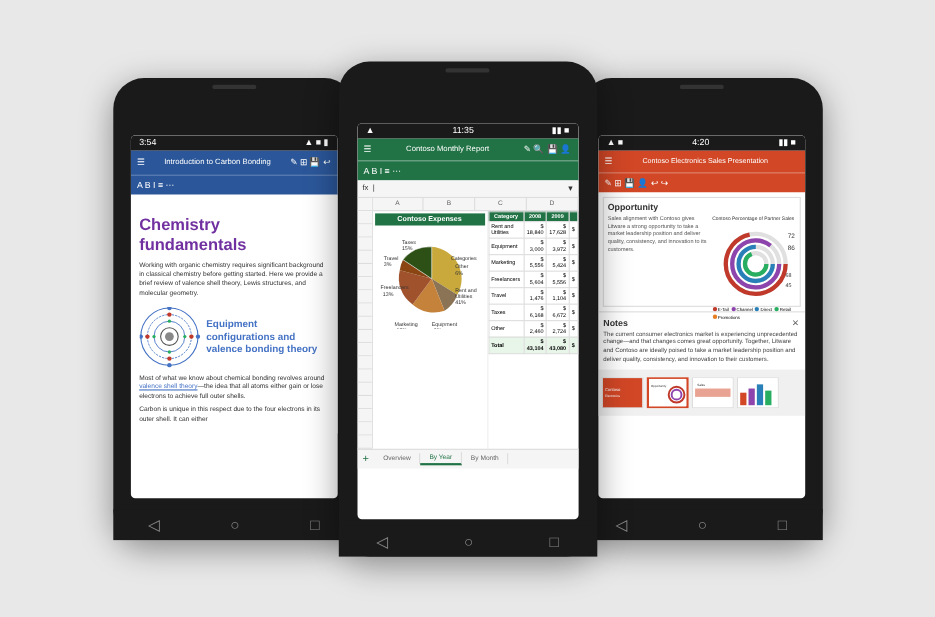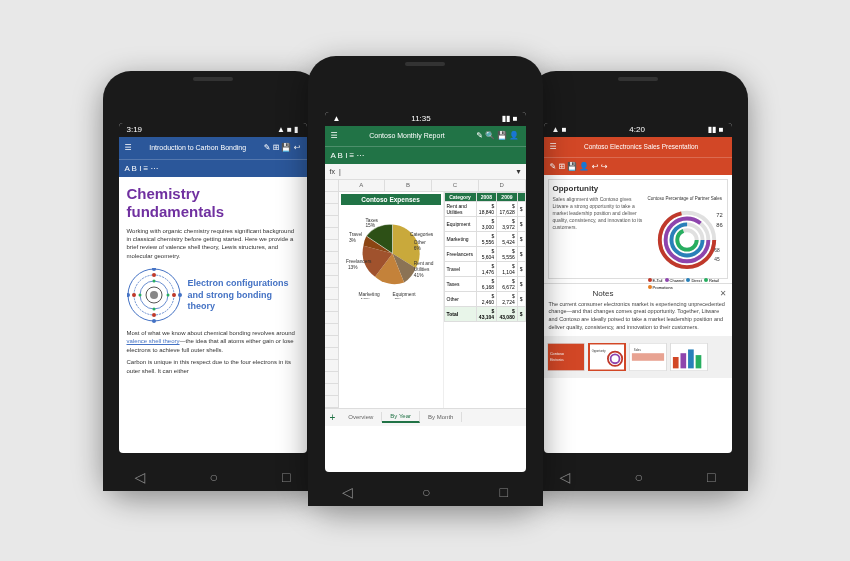--- a/index.html
+++ b/index.html
@@ -136,20 +136,21 @@
       padding: 8px;
       background: white;
       flex: 1;
     }
     .word-title {
       color: #7030a0;
       font-size: 15px;
       font-weight: bold;
       line-height: 1.2;
       margin-bottom: 6px;
+      margin-top: 11px;
     }
     .word-body {
       font-size: 6px;
       color: #333;
       line-height: 1.4;
       margin-bottom: 8px;
     }
     .word-diagram {
       display: flex;
       align-items: center;
@@ -377,23 +378,22 @@
       padding: 5px;
     }
     .notes-header {
       display: flex;
       justify-content: space-between;
       align-items: center;
       margin-bottom: 3px;
     }
     .notes-title {
       font-size: 8px;
-      font-weight: normal;
+      font-weight: bold;
       color: #333;
-      margin-left: 44px;
     }
     .notes-close {
       font-size: 8px;
       color: #666;
     }
     .notes-text {
       font-size: 5.5px;
       color: #444;
       line-height: 1.4;
     }
@@ -436,21 +436,21 @@
 </head>
 <body>
 
 <div class="phones-container">
 
   <div class="phone phone-left">
     <div class="phone-speaker"></div>
     <div class="phone-screen">
 
       <div class="status-bar">
-        <span>3:19</span>
+        <span>3:54</span>
         <span>▲ ■ ▮</span>
       </div>
 
       <div class="word-header">
         <span class="word-icon">☰</span>
         <span class="word-header-title">Introduction to Carbon Bonding</span>
         <span class="word-icon">✎ ⊞ 💾 ↩</span>
       </div>
 
       <div class="word-toolbar">
@@ -475,21 +475,21 @@
             <circle cx="53" cy="27" r="2" fill="#4472c4"></circle>
             <circle cx="27" cy="7" r="2" fill="#c0392b"></circle>
             <circle cx="27" cy="47" r="2" fill="#c0392b"></circle>
             <circle cx="7" cy="27" r="2" fill="#c0392b"></circle>
             <circle cx="47" cy="27" r="2" fill="#c0392b"></circle>
             <circle cx="27" cy="13" r="1.5" fill="#27ae60"></circle>
             <circle cx="27" cy="41" r="1.5" fill="#27ae60"></circle>
             <circle cx="13" cy="27" r="1.5" fill="#27ae60"></circle>
             <circle cx="41" cy="27" r="1.5" fill="#27ae60"></circle>
           </svg>
-          <div class="word-subtitle">Electron configurations and strong bonding theory</div>
+          <div class="word-subtitle">Equipment configurations and valence bonding theory</div>
         </div>
         <div class="word-body2">
           Most of what we know about chemical bonding revolves around <span class="link-text">valence shell theory</span>—the idea that all atoms either gain or lose electrons to achieve full outer shells.
         </div>
         <div class="word-body2" style="margin-top:4px;">
           <span>Carbon is unique in this respect due to the four electrons in its outer shell. It can either</span>
         </div>
       </div>
     </div>
     <div class="nav-bar">

